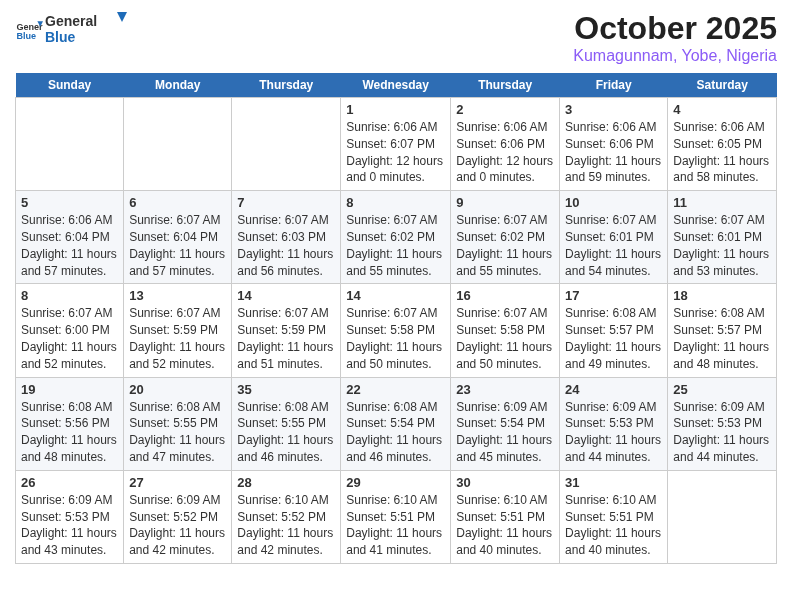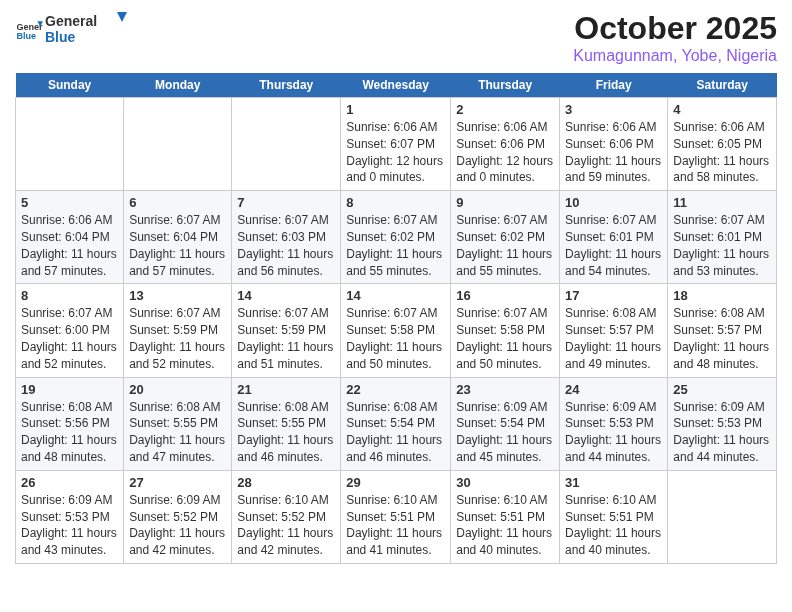--- a/index.html
+++ b/index.html
@@ -266,21 +266,21 @@
 and 48 minutes.</div>
           </td>
           <td>
             <span class="day-number">20</span>
             <div class="day-info" style="white-space: pre-line;">Sunrise: 6:08 AM
 Sunset: 5:55 PM
 Daylight: 11 hours
 and 47 minutes.</div>
           </td>
           <td>
-            <span class="day-number">21</span>
+            <span class="day-number">35</span>
             <div class="day-info" style="white-space: pre-line;">Sunrise: 6:08 AM
 Sunset: 5:55 PM
 Daylight: 11 hours
 and 46 minutes.</div>
           </td>
           <td>
             <span class="day-number">22</span>
             <div class="day-info" style="white-space: pre-line;">Sunrise: 6:08 AM
 Sunset: 5:54 PM
 Daylight: 11 hours

